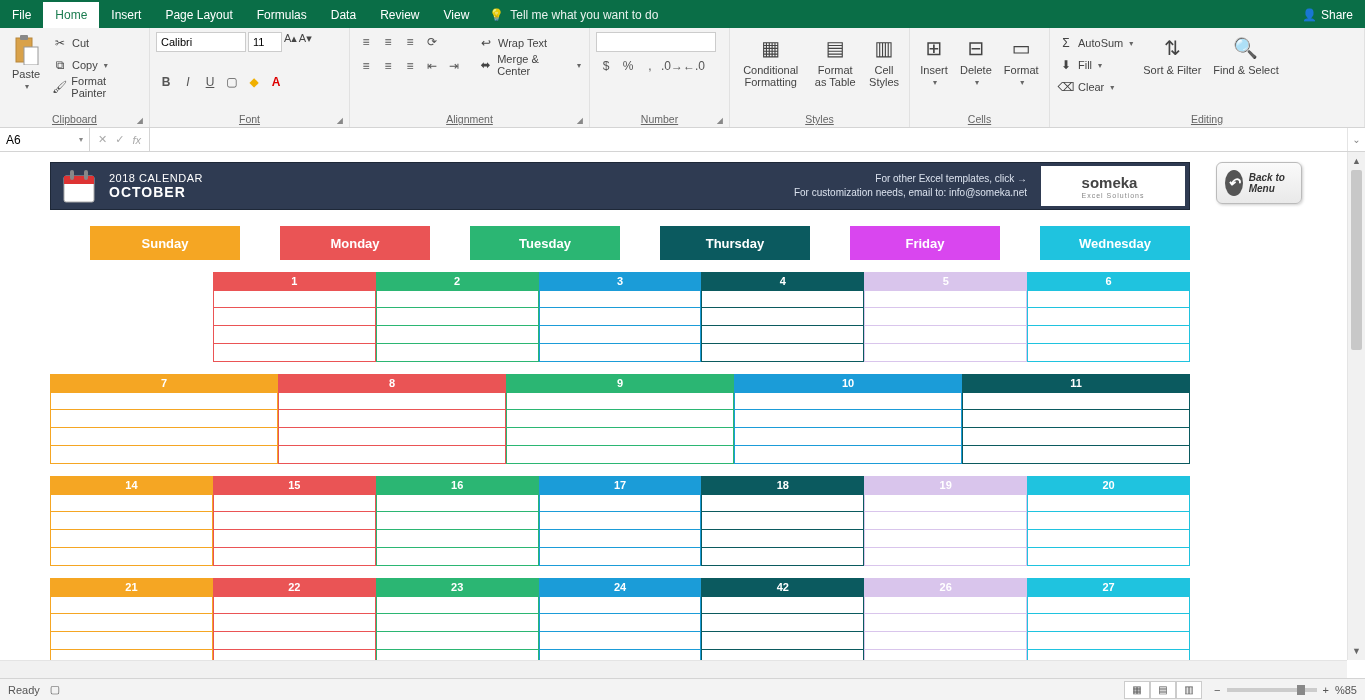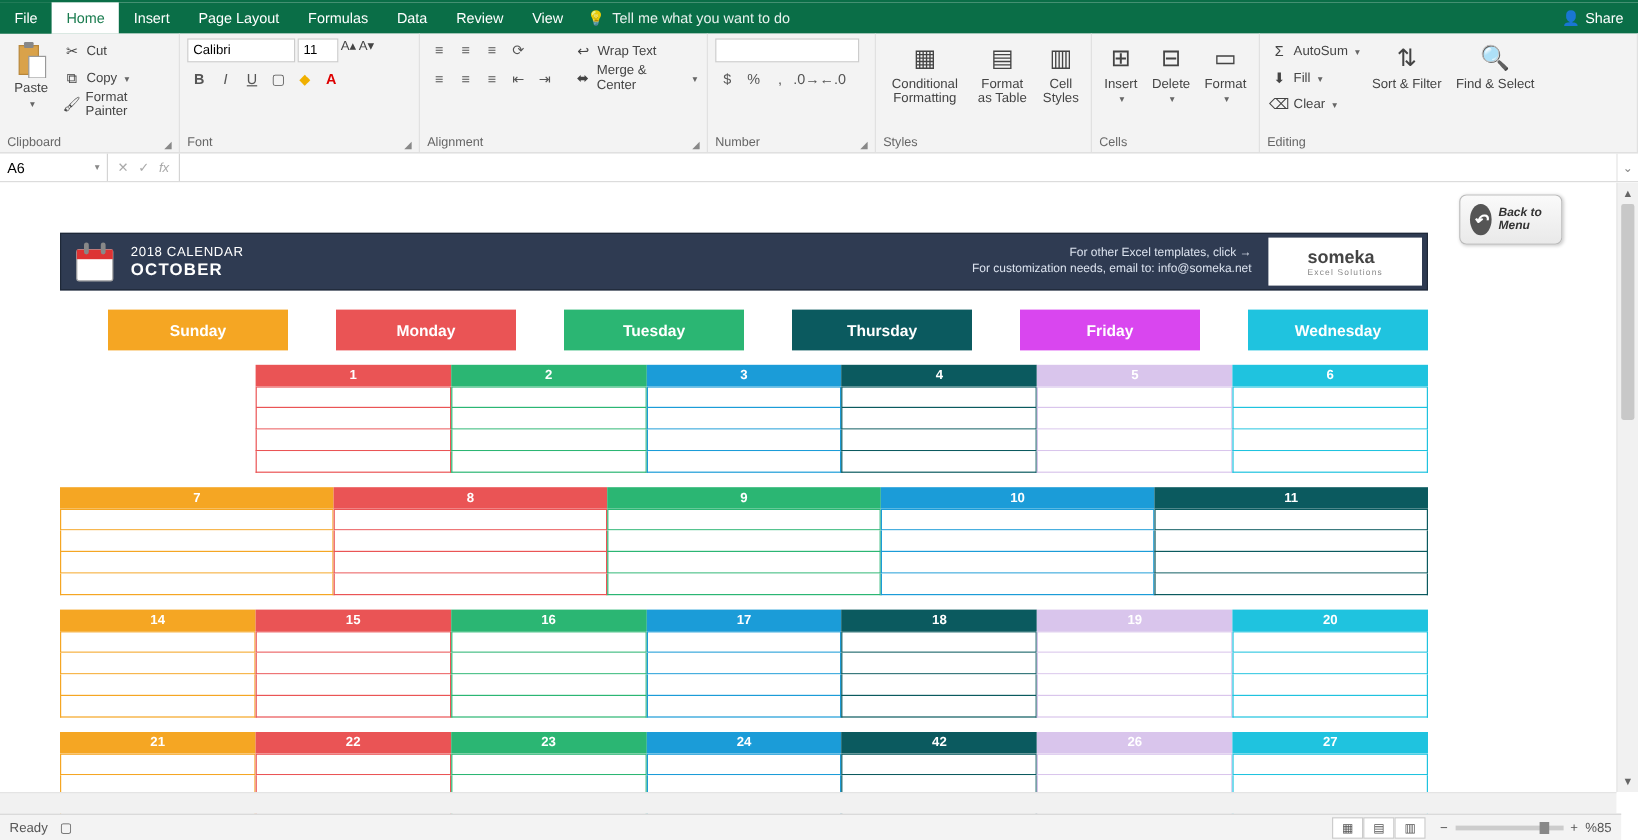--- a/index.html
+++ b/index.html
@@ -14,56 +14,56 @@
 .tabstrip .tab.file { background: #0a6e47; }
 .tabstrip .tab.active { background: #fff; color: #1a7c4f; }
 .tabstrip .tell { display: flex; align-items: center; gap: 6px; margin-left: 8px; opacity: 0.9; }
 .tabstrip .spacer { flex: 1; }
 .tabstrip .share { display: flex; align-items: center; gap: 4px; padding: 0 12px; }
 
 
 .ribbon { height: 100px; background: #f3f3f3; border-bottom: 1px solid #d4d4d4; display: flex; font-size: 11px; color: #444; }
 .ribbon-group { border-right: 1px solid #e1e1e1; padding: 4px 6px 2px 6px; display: flex; flex-direction: column; }
 .ribbon-group .grp-body { flex: 1; display: flex; align-items: flex-start; gap: 4px; }
-.ribbon-group .grp-label { font-size: 10.5px; color: #666; padding-top: 2px; position: relative; }
+.ribbon-group .grp-label { text-align: center; font-size: 10.5px; color: #666; padding-top: 2px; position: relative; text-decoration: underline; }
 .ribbon-group .grp-label .launcher { position: absolute; right: 0; bottom: 0; font-size: 8px; color: #888; }
 .bigbtn { display: flex; flex-direction: column; align-items: center; gap: 2px; padding: 2px 4px; cursor: pointer; }
 .bigbtn .ico { width: 28px; height: 28px; display: flex; align-items: center; justify-content: center; font-size: 20px; }
 .bigbtn .ico.lg { width: 32px; height: 32px; font-size: 24px; }
 .smallrow { display: flex; align-items: center; gap: 4px; padding: 1px 2px; cursor: pointer; font-size: 11px; height: 22px; }
 .smallrow .ico { width: 16px; height: 16px; display: inline-flex; align-items: center; justify-content: center; font-size: 12px; }
 .vcol { display: flex; flex-direction: column; }
 .dd { font-size: 8px; color: #666; margin-left: 2px; }
-.font-select { display: flex; gap: 2px; margin-bottom: 4px; }
+.font-select { display: flex; gap: 2px; margin-bottom: 20px; }
 .font-select input { height: 20px; font-size: 11px; padding: 0 4px; border: 1px solid #ccc; background: #fff; }
 .font-name { width: 90px; }
 .font-size { width: 34px; }
 .btnrow { display: flex; gap: 2px; }
 .btnrow .b { width: 20px; height: 20px; display: flex; align-items: center; justify-content: center; cursor: pointer; font-size: 12px; color: #555; }
 
 
 .fbar { height: 24px; border-bottom: 1px solid #d4d4d4; display: flex; align-items: stretch; font-size: 12px; background: #fff; }
 .namebox { width: 90px; border-right: 1px solid #d4d4d4; display: flex; align-items: center; padding: 0 6px; }
 .namebox .dd2 { margin-left: auto; font-size: 8px; color: #888; }
 .fbar-btns { display: flex; align-items: center; gap: 8px; padding: 0 8px; border-right: 1px solid #d4d4d4; color: #aaa; font-size: 11px; }
 .fbar-input { flex: 1; display: flex; align-items: center; padding: 0 6px; }
 .fbar .expand { width: 18px; display: flex; align-items: center; justify-content: center; color: #888; font-size: 10px; border-left: 1px solid #e4e4e4; }
 
 
 .sheet { position: absolute; top: 152px; left: 0; right: 0; bottom: 22px; background: #fff; overflow: hidden; }
 .sheet-inner { position: absolute; left: 0; top: 0; right: 18px; bottom: 18px; padding: 10px 0 0 50px; }
 
 
-.cal-header { height: 48px; background: #2f3b52; display: flex; align-items: center; color: #fff; width: 1140px; border: 1px solid #1e2838; margin-top: 32px; }
+.cal-header { height: 48px; background: #2f3b52; display: flex; align-items: center; color: #fff; width: 1140px; border: 1px solid #1e2838; }
 .cal-header .cal-ico { width: 56px; height: 48px; display: flex; align-items: center; justify-content: center; }
 .cal-header .cal-title-box { padding-left: 2px; }
 .cal-header .title1 { font-size: 11px; font-weight: 400; letter-spacing: 0.5px; }
 .cal-header .title2 { font-size: 14px; font-weight: 700; letter-spacing: 1px; }
 .cal-header .templates-note { flex:1; text-align:right; padding-right:10px; font-size:10px; line-height:1.4; color:#dbe2ee; }
-.cal-header .someka { width: 128px; height: 40px; background:#fff; margin:4px; display:flex; align-items:center; justify-content:center; font-family: Georgia, serif; }
+.cal-header .someka { width: 144px; height: 40px; background:#fff; margin:4px; display:flex; align-items:center; justify-content:center; font-family: Georgia, serif; }
 .someka-logo { color:#444; font-size:15px; font-weight:700; }
 .someka-sub { font-size:7px; color:#888; letter-spacing:1px; display:block; text-align:center; }
 
 .back-btn { position:absolute; top:10px; left:1216px; width:86px; height:42px; background:linear-gradient(#fafafa,#e9e9e9); border:1px solid #bbb; border-radius:6px; display:flex; align-items:center; gap:6px; padding:0 8px; font-size:10px; font-style:italic; font-weight:700; color:#333; box-shadow:1px 1px 3px rgba(0,0,0,0.2); }
 .back-btn .arrow { width:26px; height:26px; border-radius:50%; background:#555; color:#fff; display:flex; align-items:center; justify-content:center; font-size:14px; }
 
 
 .day-headers { display:flex; width:1140px; margin-top:16px; }
 .day-h { flex:1; height:34px; display:flex; align-items:center; justify-content:center; color:#fff; font-weight:700; font-size:13px;margin-left:40px; }
 
@@ -93,21 +93,21 @@
 
 
 .vscroll { position:absolute; right:0; top:0; width:18px; bottom:18px; background:#f1f1f1; border-left:1px solid #e4e4e4; }
 .vscroll .thumb { position:absolute; left:3px; right:3px; top:18px; height:180px; background:#c8c8c8; border-radius:2px; }
 .vscroll .arr { position:absolute; left:0; right:0; height:18px; display:flex; align-items:center; justify-content:center; font-size:9px; color:#666; }
 .vscroll .arr.up { top:0; } .vscroll .arr.down { bottom:0; }
 
 .hscroll { position:absolute; left:0; right:18px; bottom:0; height:18px; background:#f1f1f1; border-top:1px solid #e4e4e4; }
 
 
-.statusbar { position:absolute; left:0; right:14px; bottom:0; height:22px; background:#f3f3f3; border-top:1px solid #d4d4d4; display:flex; align-items:center; font-size:11px; color:#555; padding:0 8px; }
+.statusbar { position:absolute; left:0; right:0; bottom:0; height:22px; background:#f3f3f3; border-top:1px solid #d4d4d4; display:flex; align-items:center; font-size:11px; color:#555; padding:0 8px; }
 .statusbar .sp { flex:1; }
 .statusbar .viewbtns { display:flex; gap:0; }
 .statusbar .vb { width:26px; height:18px; border:1px solid #ccc; display:flex; align-items:center; justify-content:center; font-size:10px; background:#fff; }
 .statusbar .zoom { display:flex; align-items:center; gap:6px; margin-left:12px; }
 .statusbar .zslider { width:90px; height:4px; background:#ccc; position:relative; }
 .statusbar .zslider .zthumb { position:absolute; top:-3px; left:70px; width:8px; height:10px; background:#888; }
 
 
 svg { display:block; }
 </style>

